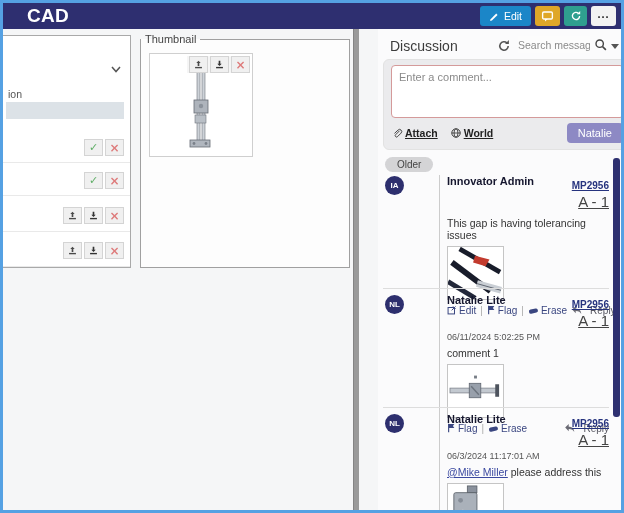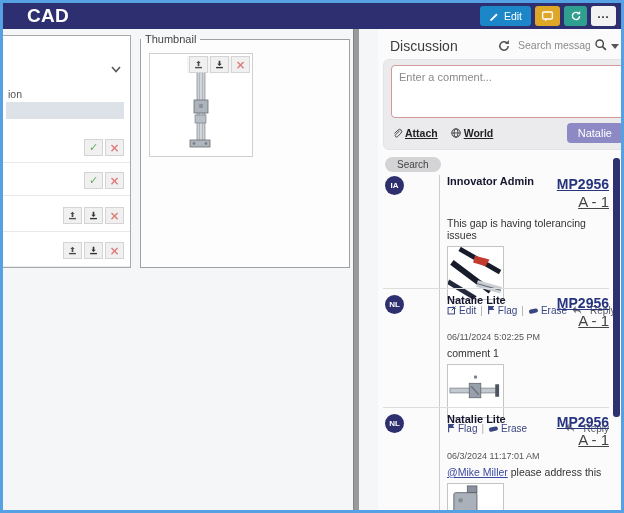--- a/index.html
+++ b/index.html
@@ -84,21 +84,21 @@
   .m1 { top:146px; } .m2 { top:265px; } .m3 { top:384px; }
   .msg-avatar {
     position:absolute; left:7px; top:1px; width:19px; height:19px; border-radius:50%;
     background:#2d2f6e; color:#fff; font-size:8px; font-weight:bold;
     display:flex; align-items:center; justify-content:center;
   }
   .msg-content { margin-left:33px; border-left:1px solid #ccc; padding-left:7px; padding-right:2px; }
   .msg-head { display:flex; }
   .msg-name { font-size:11px; font-weight:bold; color:#15162e; }
   .msg-right { margin-left:auto; text-align:right; line-height:1.15; }
-  .msg-item { font-size:14px; font-weight:bold; color:#26337e; text-decoration:underline; cursor:pointer;text-align:right; }
+  .msg-item { font-size:10px; font-weight:bold; color:#26337e; text-decoration:underline; cursor:pointer;text-align:right; }
   .msg-rev { font-size:15px; color:#444;text-decoration:underline; }
   .msg-time { font-size:9px; color:#555; margin-top:1px; }
   .msg-text { font-size:10.5px; color:#333; margin-top:5px; }
   .mention { color:#3b49a0; text-decoration:underline; cursor:pointer; }
   .msg-img { margin-top:5px; width:57px; height:54px; border:1px solid #c5c5c5; background:#fff; cursor:pointer; }
   .msg-actions { display:flex; align-items:center; gap:4px; margin-top:5px; font-size:10px; color:#3a4680; }
   .act-link { display:flex; align-items:center; gap:2px; color:#3a4680; cursor:pointer; }
   .act-sep { color:#aaa; }
   .reply-link { margin-left:auto; display:flex; align-items:center; gap:8px; color:#55555f; cursor:pointer; }
   .msg-sep { position:absolute; left:5px; right:12px; border-top:1px solid #ddd; }
@@ -312,21 +312,21 @@
                   <ellipse cx="8" cy="8" rx="2.6" ry="5.6" fill="none" stroke="#333" stroke-width="1.1"></ellipse>
                   <line x1="2.4" y1="8" x2="13.6" y2="8" stroke="#333" stroke-width="1.1"></line>
                 </svg>
               </span>
             <span>World</span>
           </span>
           <button class="comment-btn">Natalie</button>
         </div>
       </div>
 
-      <button class="older-pill">Search</button>
+      <button class="older-pill">Older</button>
 
       <div class="msg m1">
         <div class="msg-avatar">IA</div>
         <div class="msg-content">
           <div class="msg-head">
             <span class="msg-name">Innovator Admin</span>
             <span class="msg-right">
               <span class="msg-item">MP2956</span><br>
               <span class="msg-rev">A - 1</span>
             </span>

